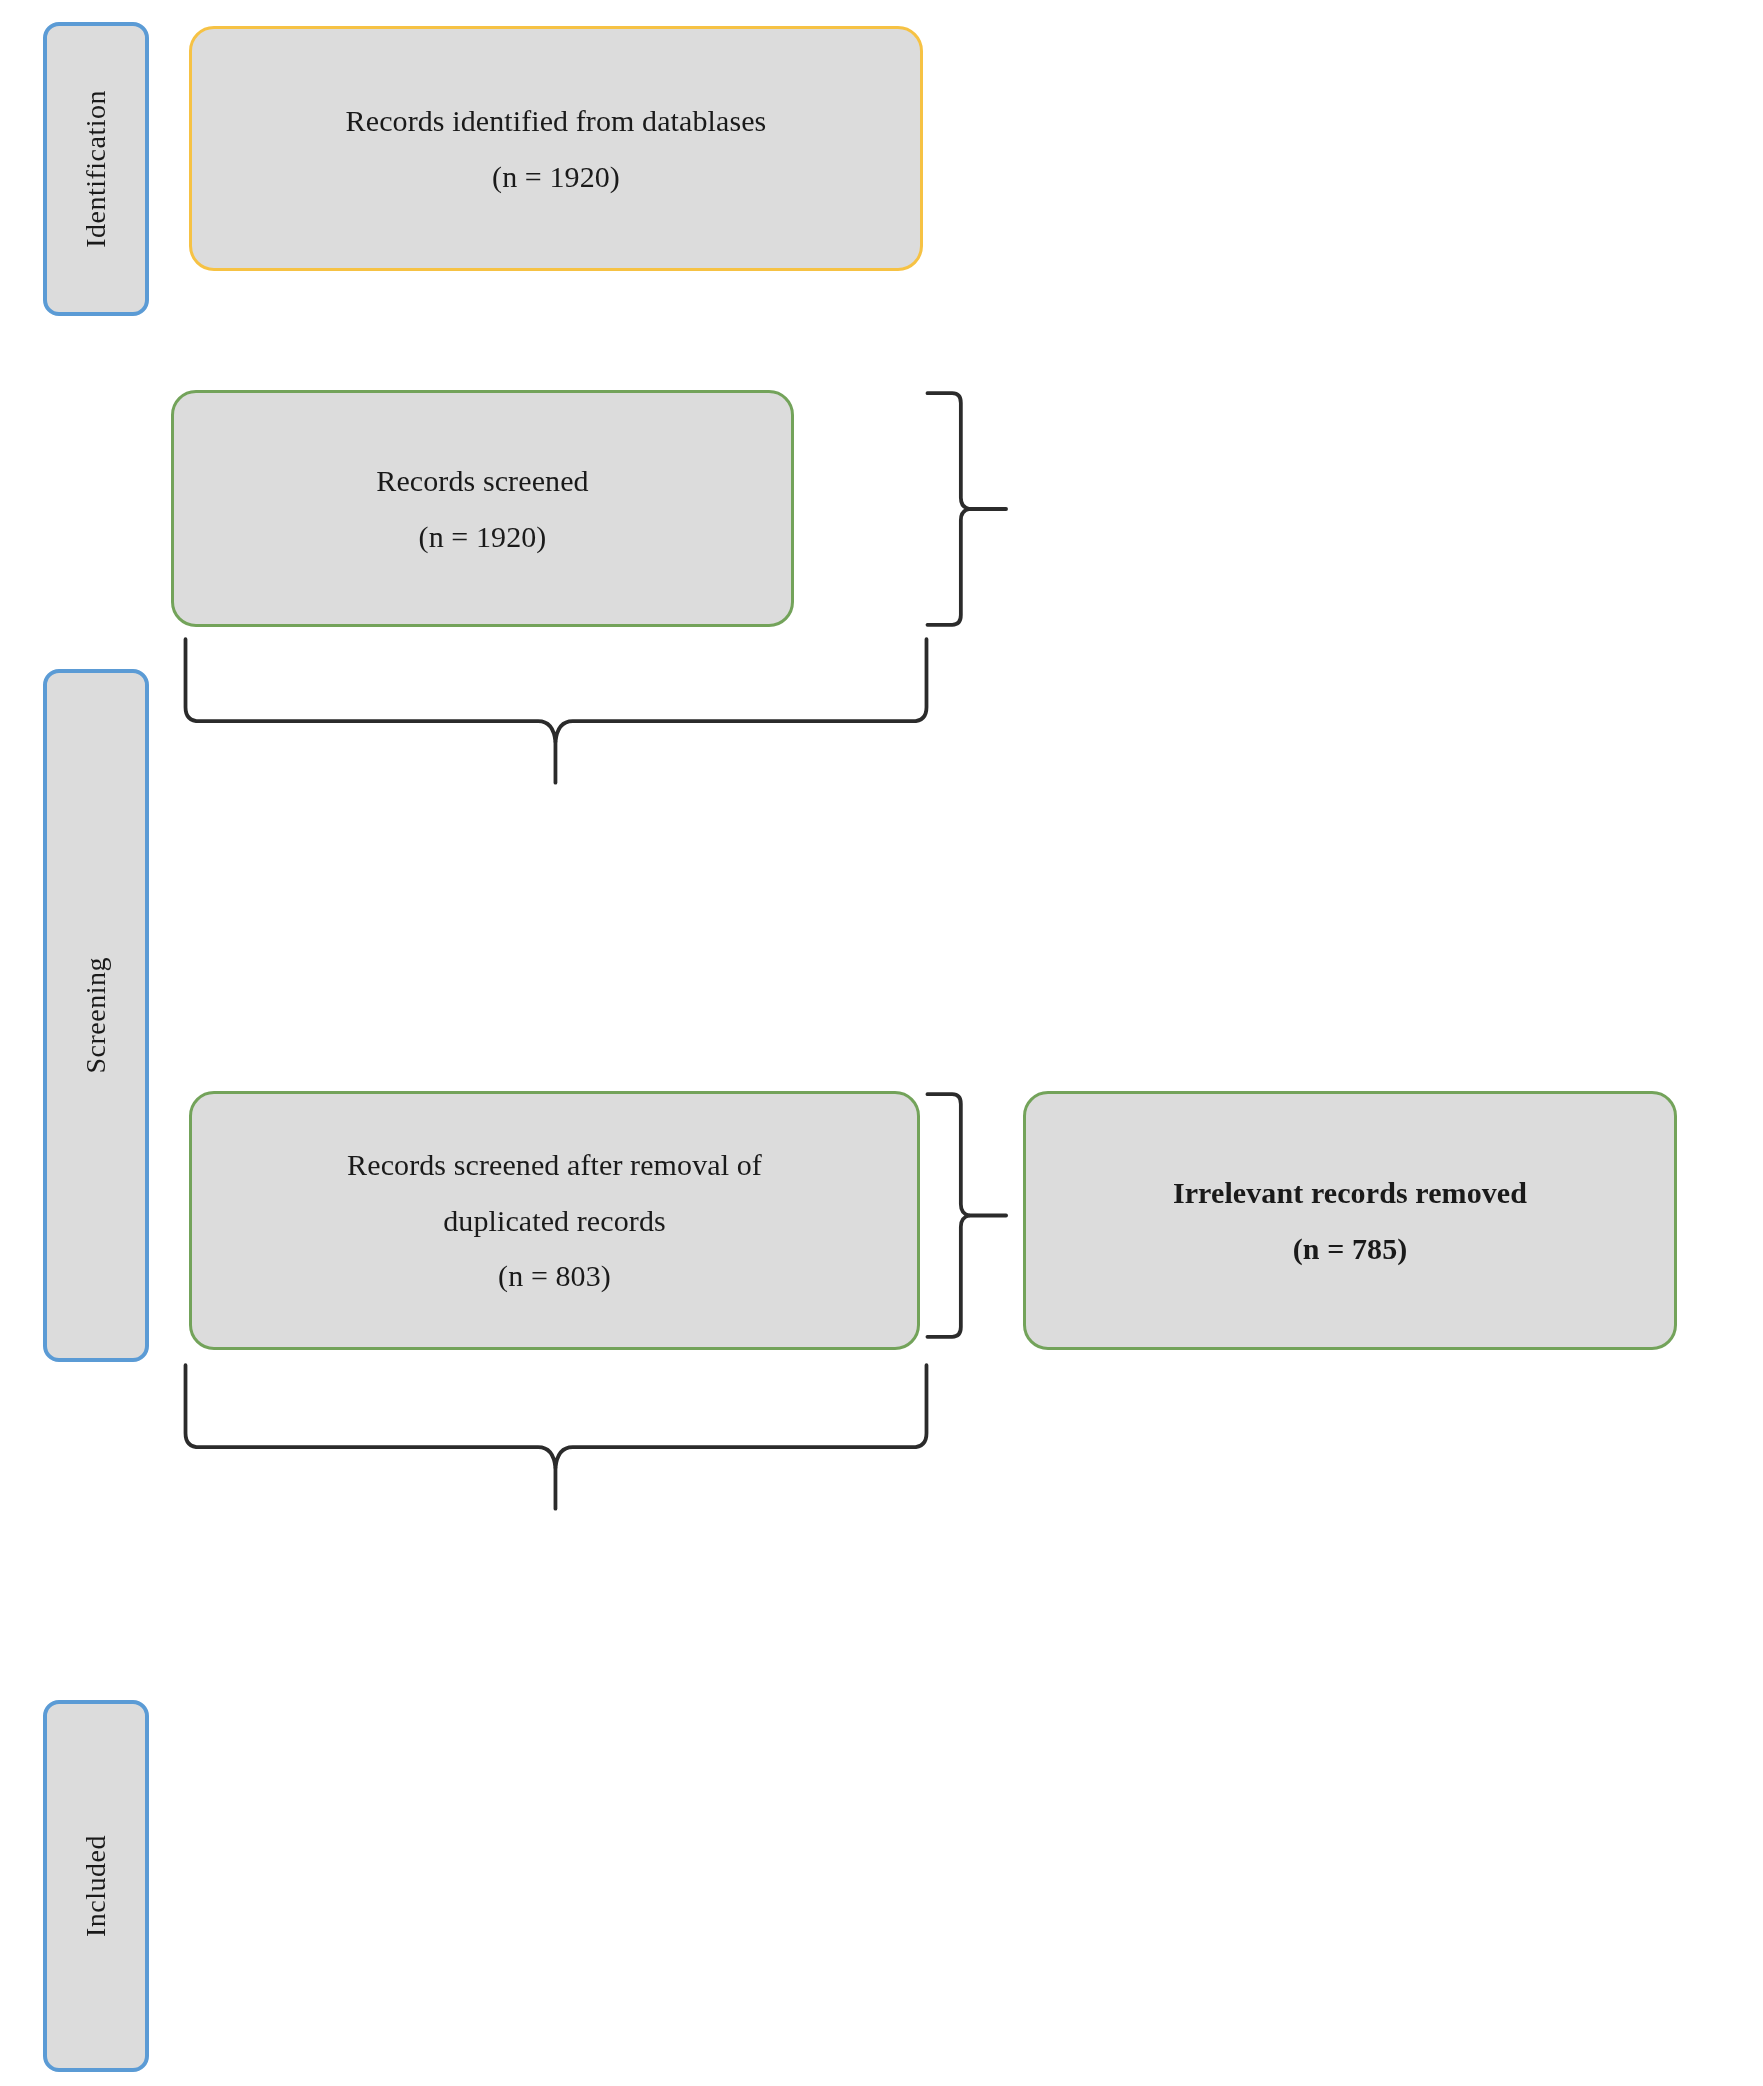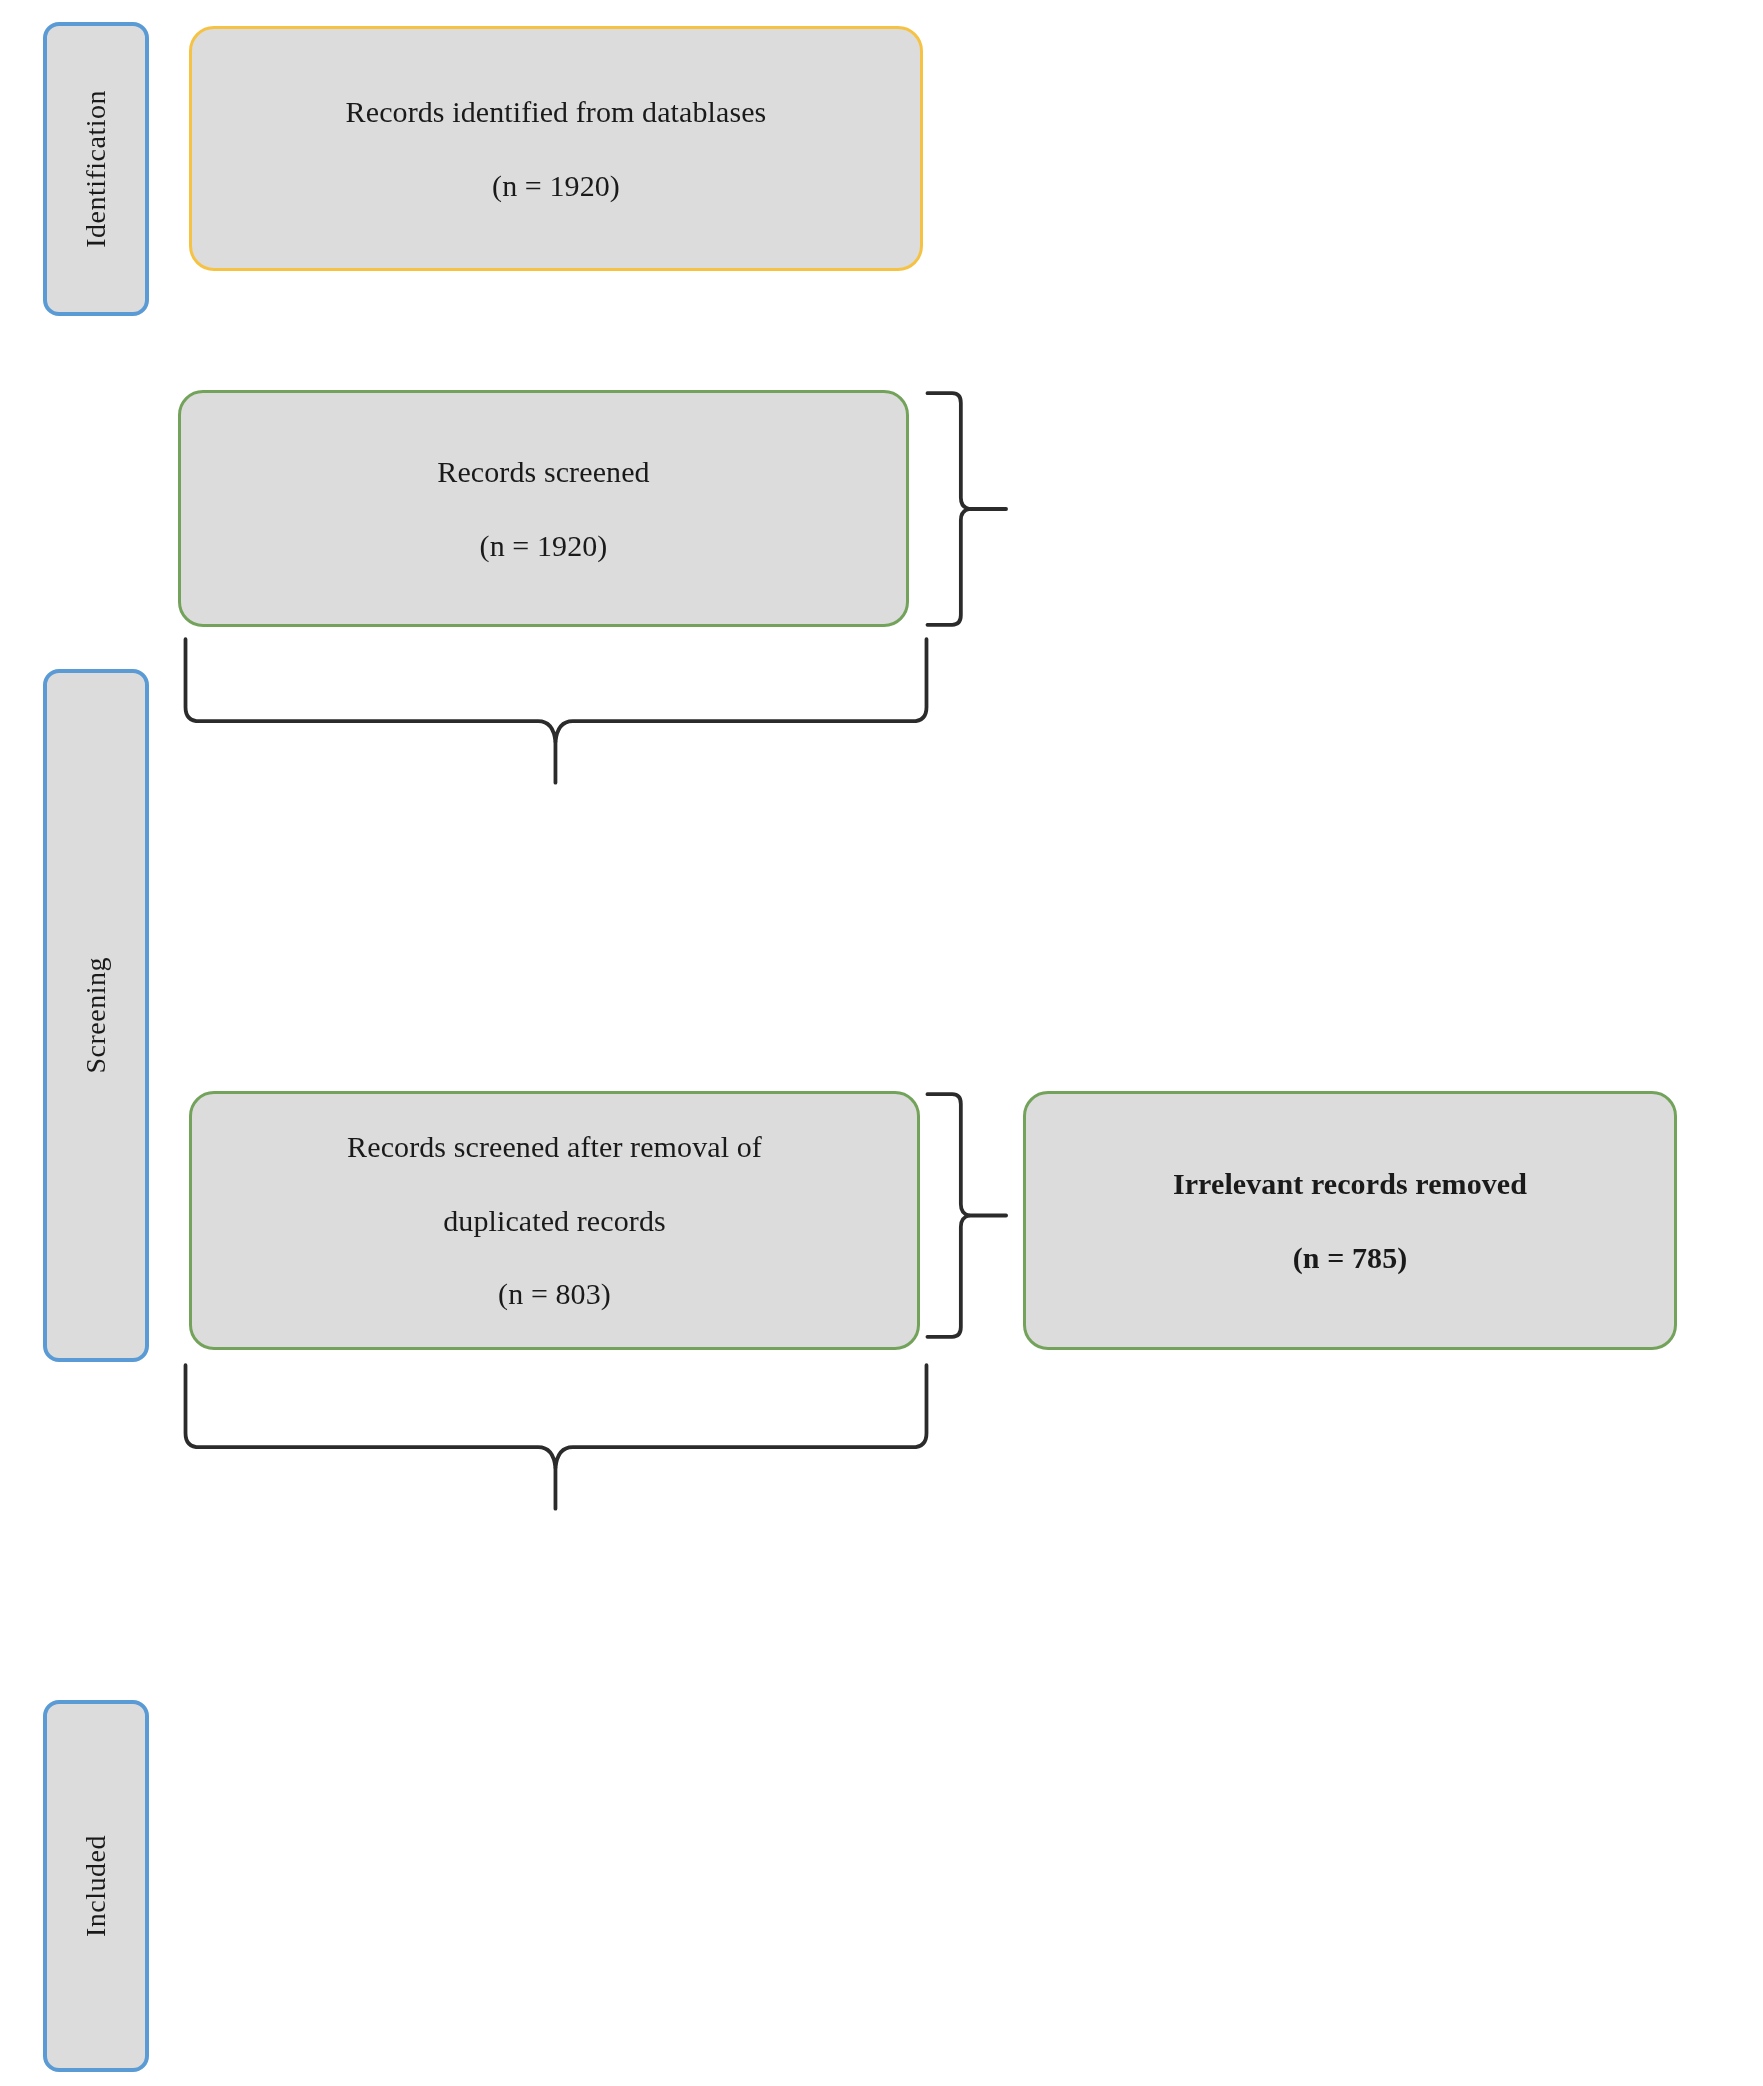--- a/index.html
+++ b/index.html
@@ -26,21 +26,20 @@
     background: #dcdcdc;
     border-radius: 25px;
     display: flex;
     flex-direction: column;
     align-items: center;
     justify-content: center;
     text-align: center;
     line-height: 1.85;
     font-size: 30px;
     letter-spacing: 0.1px;
-    gap: 18px;
   }
   .node .ln { display: block; white-space: nowrap; }
 
   .border-yellow { border: 3.8px solid #f6c244; }
   .border-green  { border: 3.2px solid #73a35a; }
   .border-orange { border: 3.8px solid #d2793c; }
   .border-blue   { border: 4.3px solid #5b9bd5; }
 
   
   .stage {
@@ -82,21 +81,21 @@
 
   <div class="stage border-blue" style="left:43px; top:1700px; width:106px; height:372px;">
     <span class="vtext">Included</span>
   </div>
 
   <div class="node border-yellow" style="left:189px; top:26px; width:734px; height:245px;">
     <span class="ln">Records identified from datablases</span>
     <span class="ln">(n = 1920)</span>
   </div>
 
-  <div class="node border-green" style="left:178px; top:390px; width:731px; height:237px;">
+  <div class="node border-green" style="left:171px; top:390px; width:623px; height:237px;">
     <span class="ln">Records screened</span>
     <span class="ln">(n = 1920)</span>
   </div>
 
 
   <div class="connector" style="left:924px; top:390px; width:92px; height:238px;">
     <svg width="92" height="238" viewBox="0 0 170 442" fill="none">
       <path d="M6 6 H52 Q68 6 68 24 V200 Q68 218 84 221 Q68 224 68 242 V418 Q68 436 52 436 H6" stroke="#2b2b2b" stroke-width="7" fill="none" stroke-linecap="round" stroke-linejoin="round"></path>
       <path d="M84 221 H152" stroke="#2b2b2b" stroke-width="7" stroke-linecap="round"></path>
     </svg>

